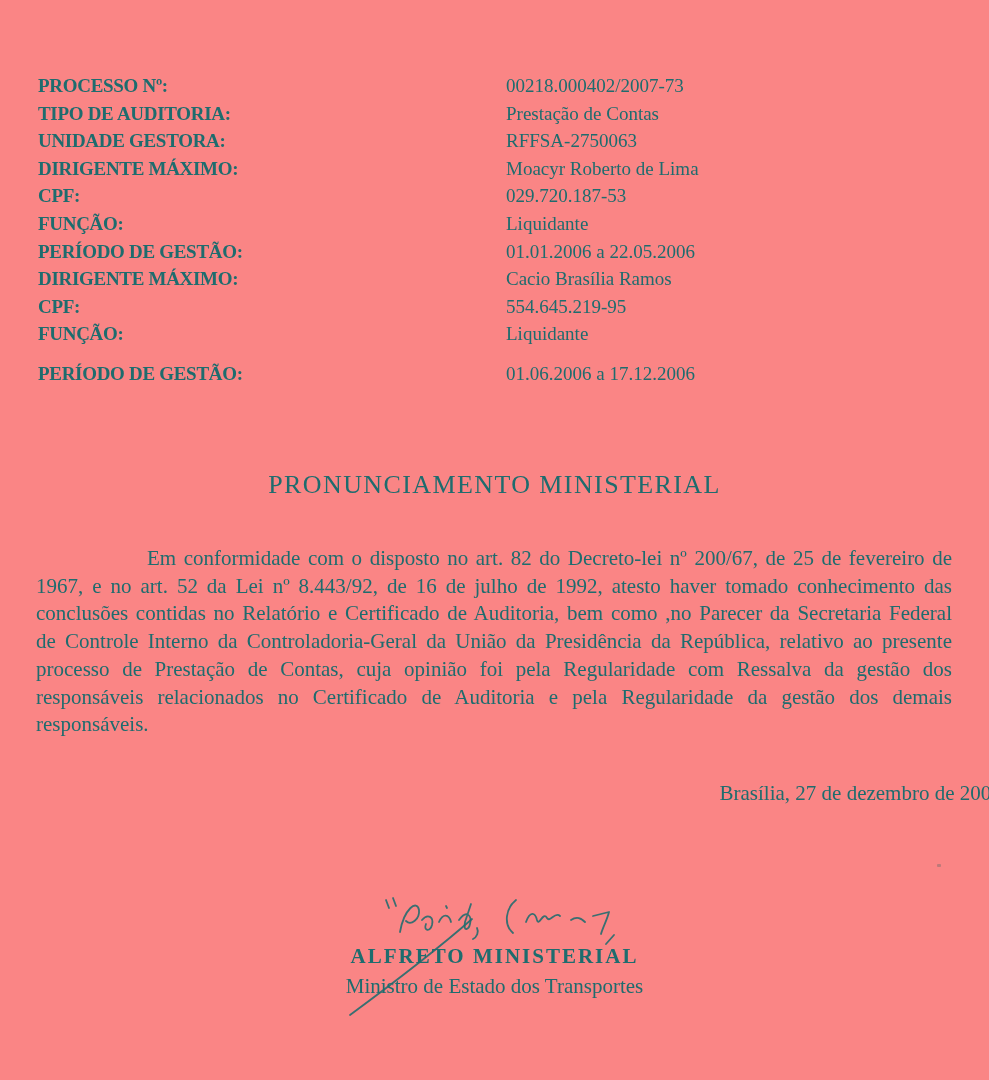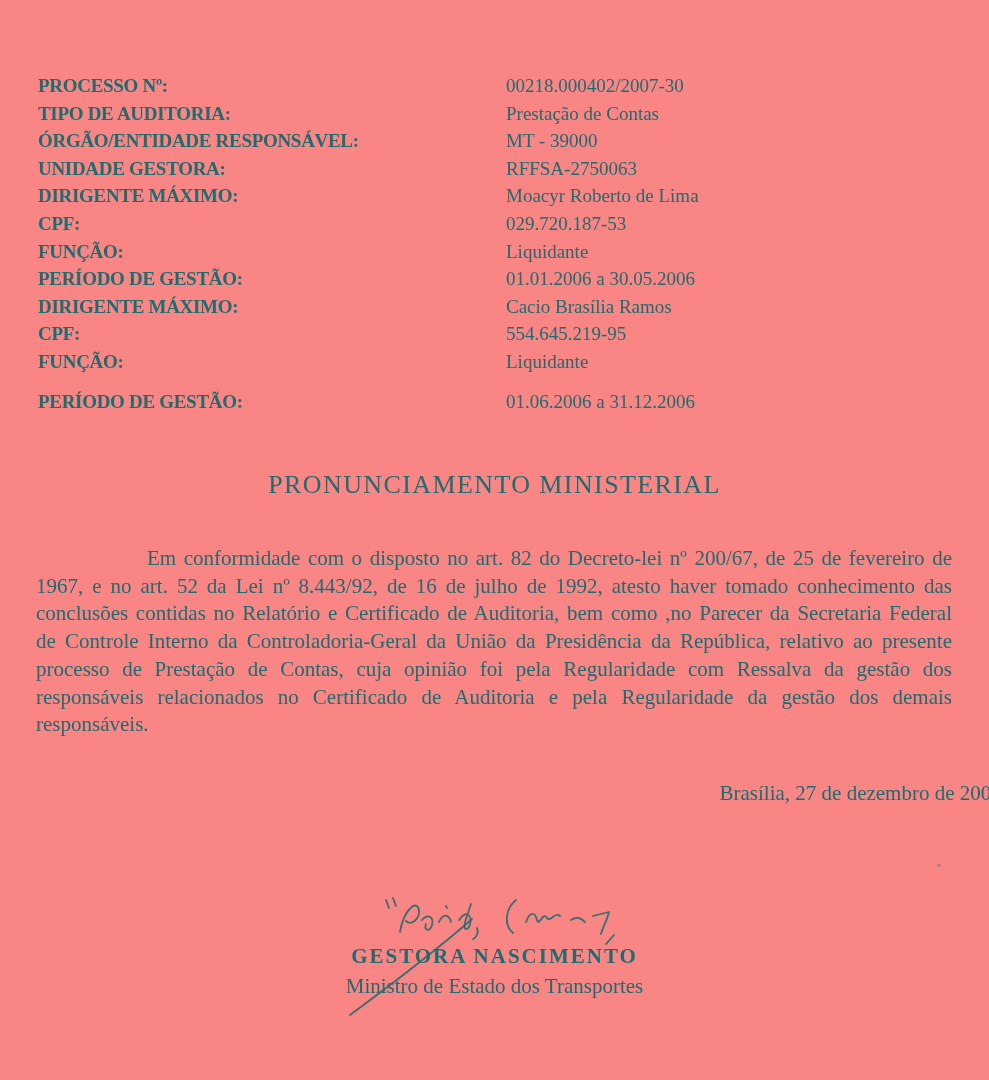--- a/index.html
+++ b/index.html
@@ -113,65 +113,61 @@
   }
 </style>
 </head>
 <body>
 
 <div class="page">
 
   <div class="header-table">
     <div class="field-row">
       <span class="field-label">PROCESSO Nº:</span>
-      <span class="field-value">00218.000402/2007-30</span>
+      <span class="field-value">00218.000402/2007-73</span>
     </div>
     <div class="field-row">
       <span class="field-label">TIPO DE AUDITORIA:</span>
       <span class="field-value">Prestação de Contas</span>
     </div>
     <div class="field-row">
-      <span class="field-label">ÓRGÃO/ENTIDADE RESPONSÁVEL:</span>
-      <span class="field-value">MT - 39000</span>
-    </div>
-    <div class="field-row">
       <span class="field-label">UNIDADE GESTORA:</span>
       <span class="field-value">RFFSA-2750063</span>
     </div>
     <div class="field-row">
       <span class="field-label">DIRIGENTE MÁXIMO:</span>
       <span class="field-value">Moacyr Roberto de Lima</span>
     </div>
     <div class="field-row">
       <span class="field-label">CPF:</span>
       <span class="field-value">029.720.187-53</span>
     </div>
     <div class="field-row">
       <span class="field-label">FUNÇÃO:</span>
       <span class="field-value">Liquidante</span>
     </div>
     <div class="field-row">
       <span class="field-label">PERÍODO DE GESTÃO:</span>
-      <span class="field-value">01.01.2006 a 30.05.2006</span>
+      <span class="field-value">01.01.2006 a 22.05.2006</span>
     </div>
     <div class="field-row">
       <span class="field-label">DIRIGENTE MÁXIMO:</span>
       <span class="field-value">Cacio Brasília Ramos</span>
     </div>
     <div class="field-row">
       <span class="field-label">CPF:</span>
       <span class="field-value">554.645.219-95</span>
     </div>
     <div class="field-row">
       <span class="field-label">FUNÇÃO:</span>
       <span class="field-value">Liquidante</span>
     </div>
     <div class="field-row spaced">
       <span class="field-label">PERÍODO DE GESTÃO:</span>
-      <span class="field-value">01.06.2006 a 31.12.2006</span>
+      <span class="field-value">01.06.2006 a 17.12.2006</span>
     </div>
   </div>
 
   <div class="doc-title">PRONUNCIAMENTO MINISTERIAL</div>
 
   <p class="body-paragraph">Em conformidade com o disposto no art. 82 do Decreto-lei nº 200/67, de 25 de fevereiro de 1967, e no art. 52 da Lei nº 8.443/92, de 16 de julho de 1992, atesto haver tomado conhecimento das conclusões contidas no Relatório e Certificado de Auditoria, bem como ,no Parecer da Secretaria Federal de Controle Interno da Controladoria-Geral da União da Presidência da República, relativo ao presente processo de Prestação de Contas, cuja opinião foi pela Regularidade com Ressalva da gestão dos responsáveis relacionados no Certificado de Auditoria e pela Regularidade da gestão dos demais responsáveis.</p>
 
   <div class="date-line">Brasília, 27 de dezembro de 2007.</div>
 
   <svg class="signature-scribble" viewBox="0 0 380 132" xmlns="http://www.w3.org/2000/svg" aria-hidden="true">
@@ -188,18 +184,18 @@
     <path class="stroke" d="M186,9 c-10,8 -13,24 -3,33"></path>
     <path class="stroke" d="M196,31 c4,-11 9,-10 11,-2 c2,7 6,-9 10,-2 c3,5 8,-7 13,-2"></path>
     <path class="stroke" d="M241,29 c6,-4 10,-2 14,2"></path>
     <path class="stroke" d="M263,25 l16,-4 c-2,8 -6,15 -8,22"></path>
 
     <path class="stroke" d="M142,28 C110,56 58,96 20,124"></path>
 
     <path class="stroke" d="M276,53 l8,-9"></path>
   </svg>
 
-  <div class="signatory-name">GESTORA NASCIMENTO</div>
+  <div class="signatory-name">ALFRETO MINISTERIAL</div>
   <div class="signatory-role">Ministro de Estado dos Transportes</div>
 
   <div class="scan-speck"></div>
 
 </div>
 
 </body></html>

